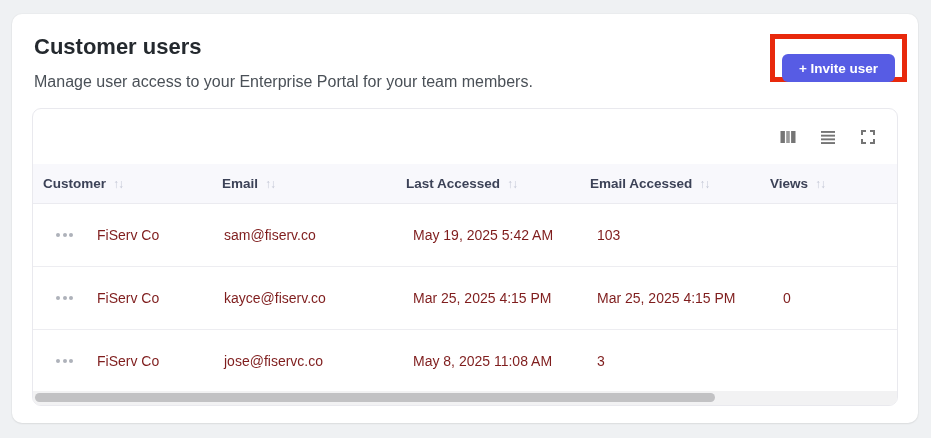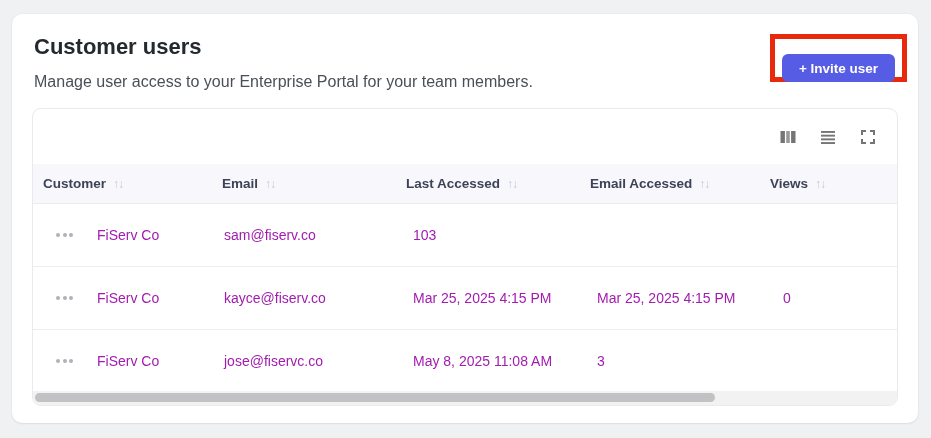--- a/index.html
+++ b/index.html
@@ -57,21 +57,21 @@
   .th { display:flex; align-items:center; white-space:nowrap; }
   .sort-icon {
     margin-left:7px; font-size:12px; font-weight:400;
     color:#c5c8d6; letter-spacing:-1px; cursor:pointer;
   }
   .tbody { position:absolute; left:0; top:95px; right:0; }
   .trow {
     height:63px; display:grid;
     grid-template-columns:44px 127px 189px 184px 186px 1fr;
     align-items:center; padding-left:20px;
-    font-size:14px; color:#a21caf;
+    font-size:14px; color:#7f1d1d;
     border-bottom:1px solid #ededf1; background:#fff;
     white-space:nowrap;
   }
   .row-menu { display:flex; gap:2.5px; margin-left:3px; cursor:pointer; width:22px; }
   .row-menu i { width:4px; height:4px; border-radius:50%; background:#aeb2ba; }
   .hscrollbar {
     position:absolute; left:0; right:0; bottom:0; height:14px;
     background:#f2f2f3; border-radius:0 0 7px 7px;
   }
   .hscrollbar .thumb {
@@ -139,20 +139,21 @@
     <div class="tbody">
 
       <div class="trow">
         <div class="row-menu">
             <i></i>
             <i></i>
             <i></i>
           </div>
         <div>FiServ Co</div>
         <div>sam@fiserv.co</div>
+        <div>May 19, 2025 5:42 AM</div>
         <div>103</div>
       </div>
 
       <div class="trow">
         <div class="row-menu">
             <i></i>
             <i></i>
             <i></i>
           </div>
         <div>FiServ Co</div>

